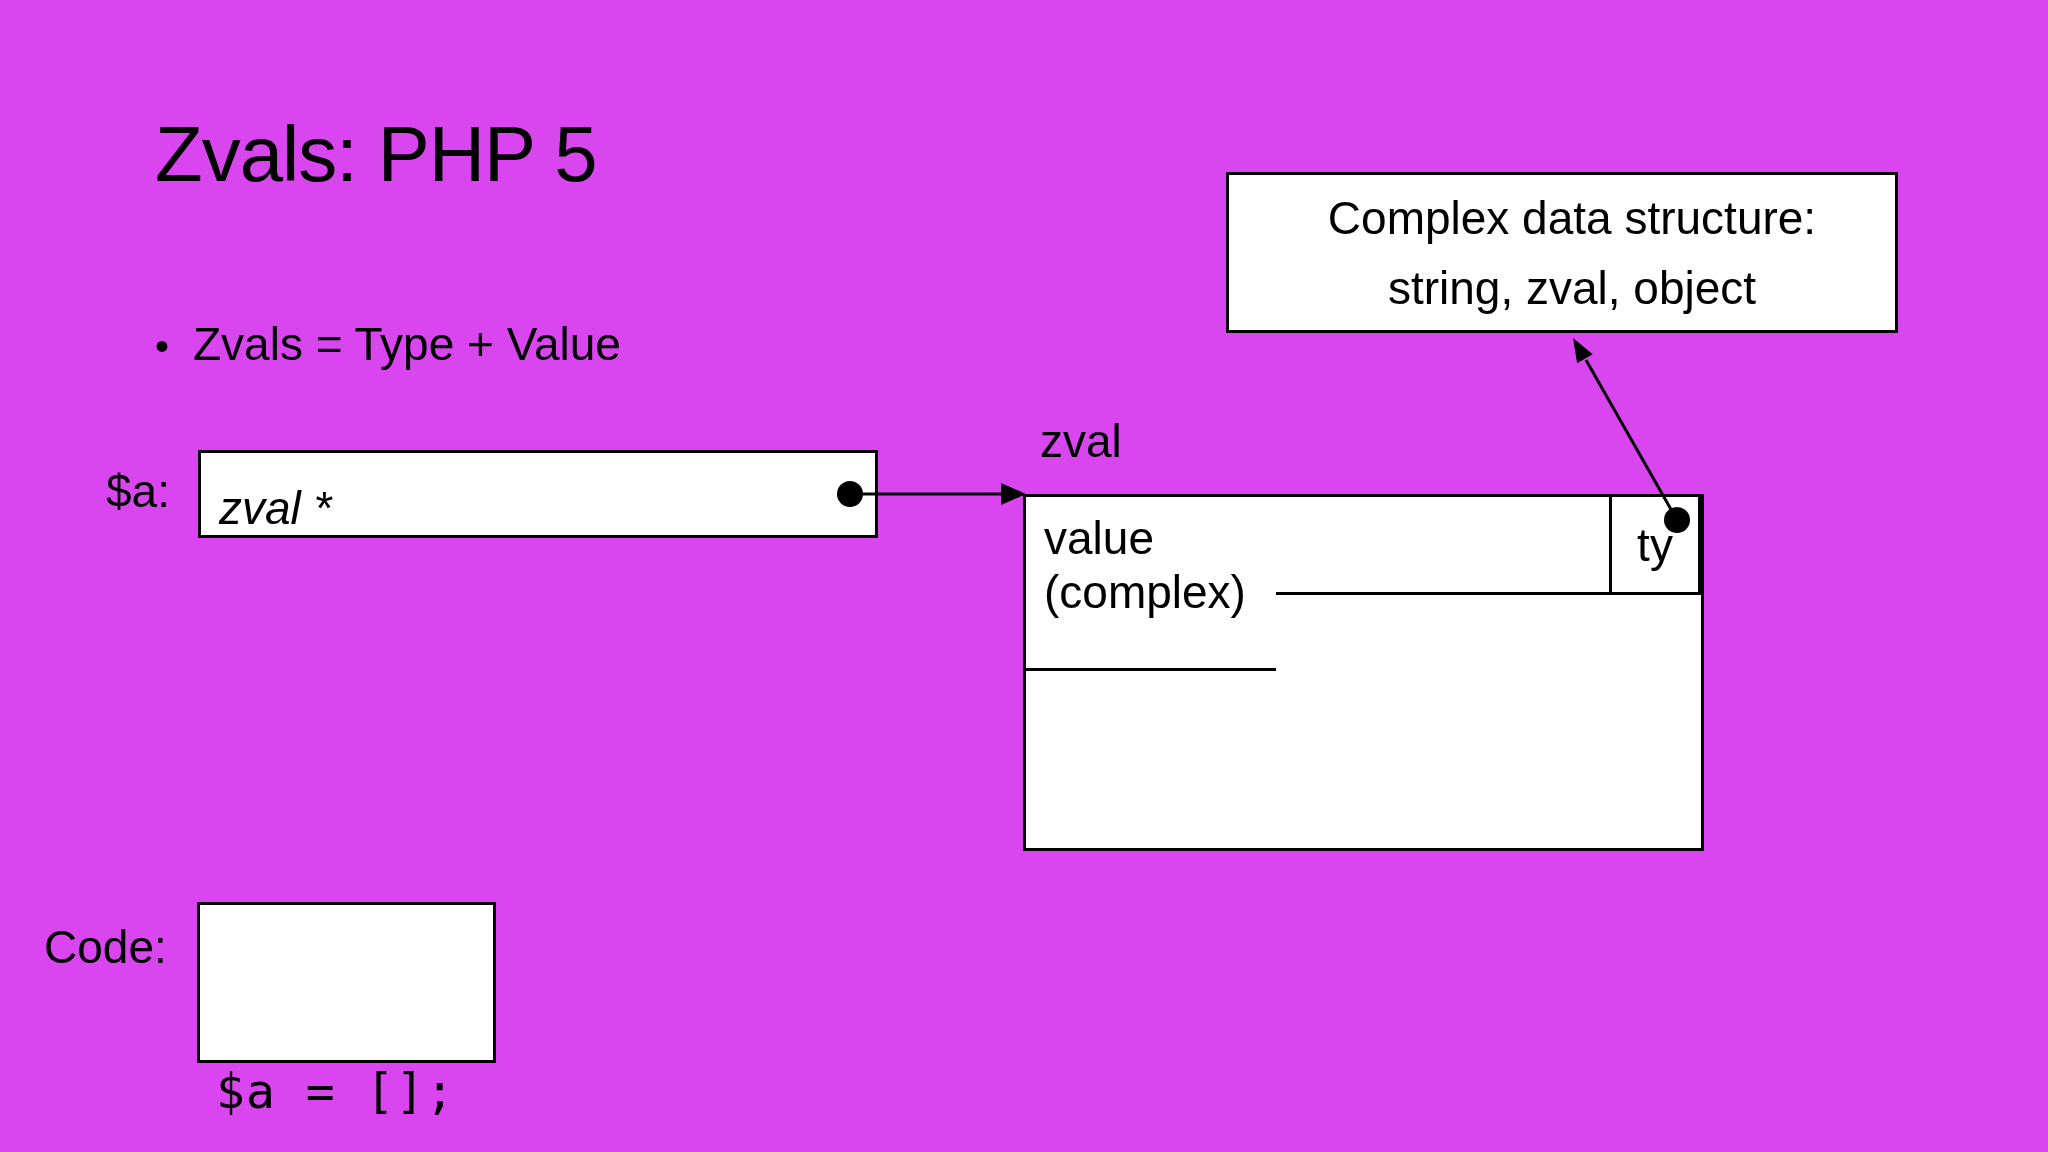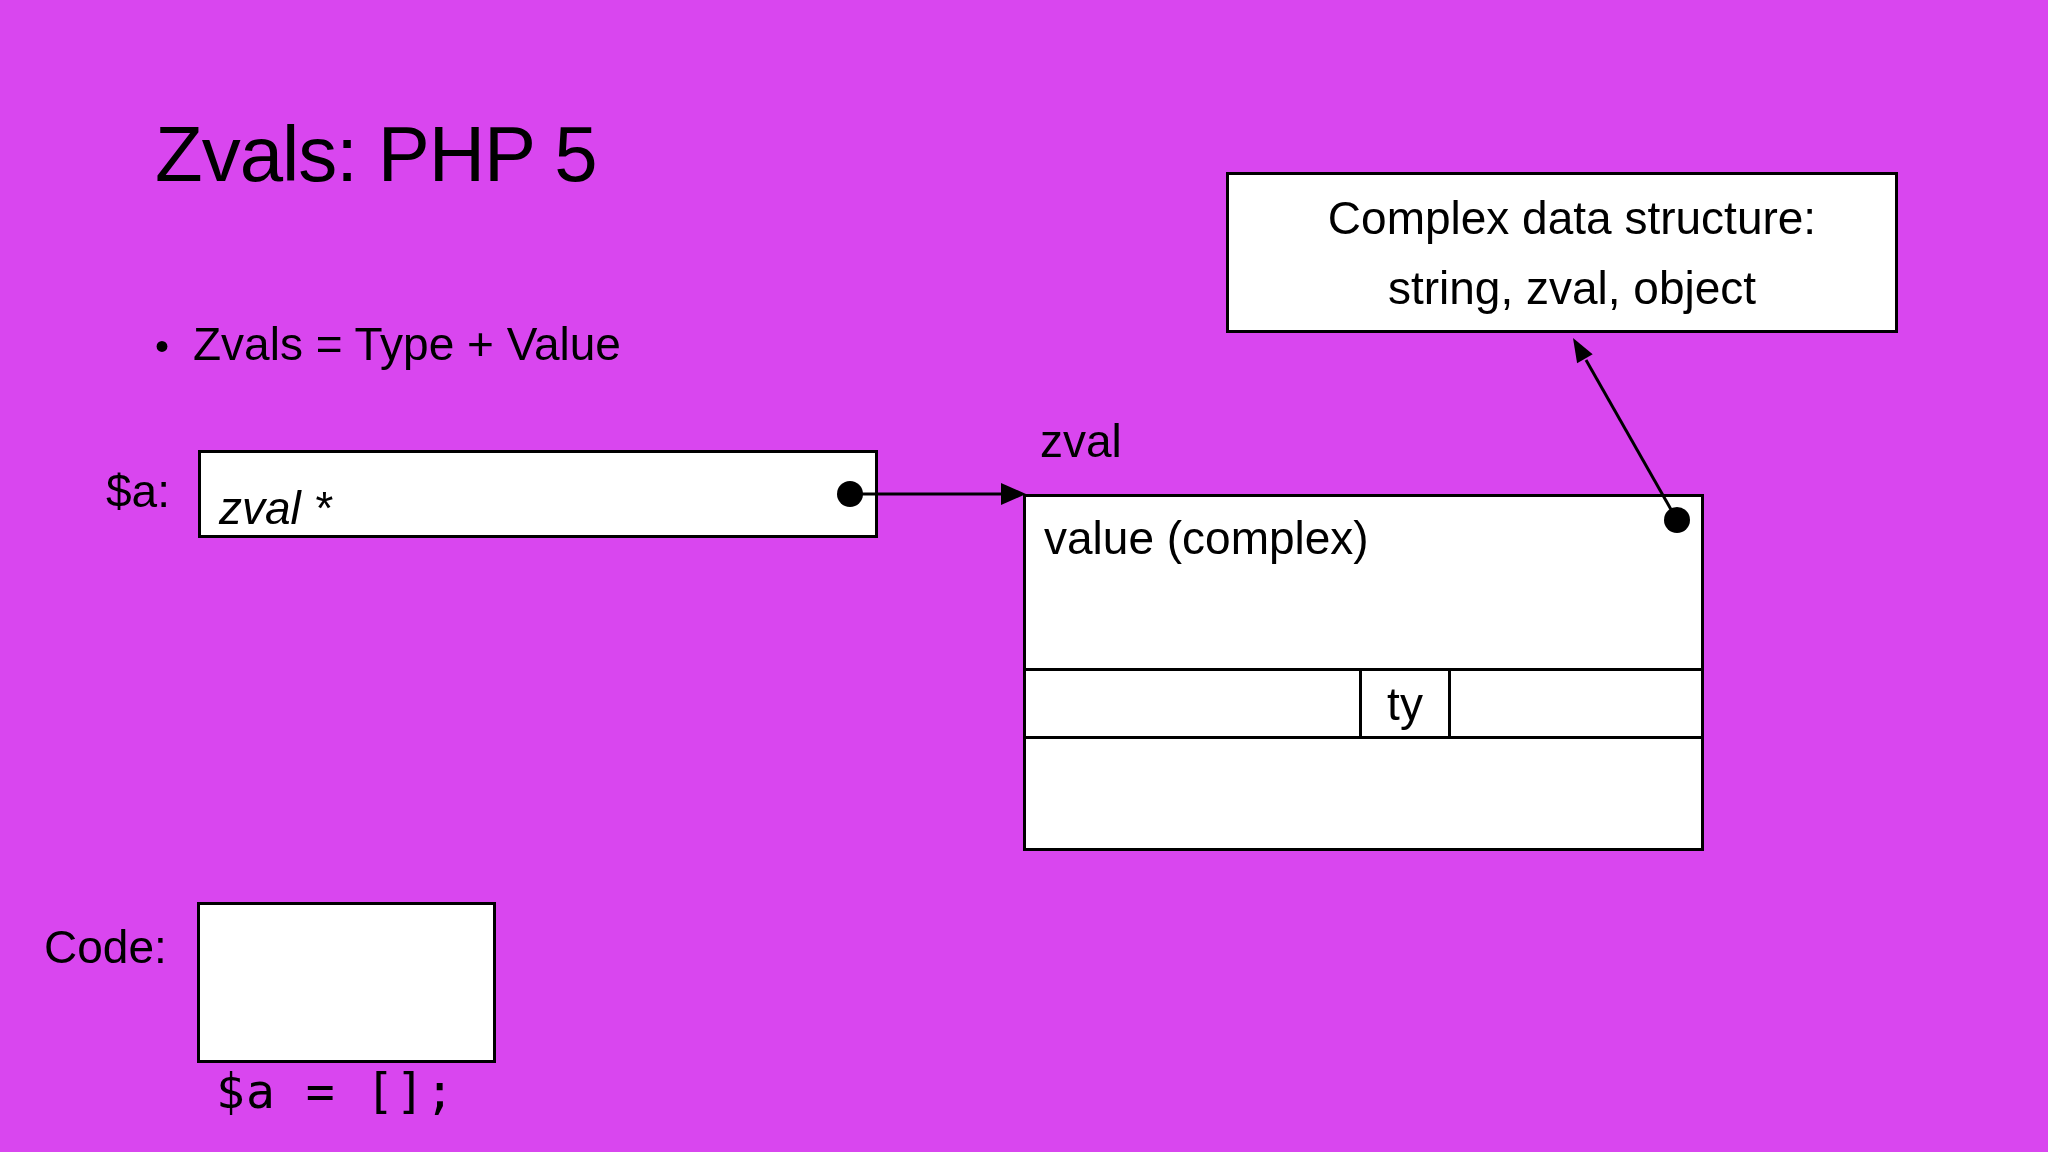--- a/index.html
+++ b/index.html
@@ -12,25 +12,25 @@
   .bullet-line{left:155px;top:318px;font-size:46px;line-height:1.15;display:flex;align-items:baseline;white-space:nowrap;}
   .bullet-marker{font-size:40px;margin-right:24px;}
   .var-label{left:106px;top:462px;font-size:46px;line-height:1.3;}
   .ptr-box{
     left:198px;top:450px;width:680px;height:88px;border:3px solid #000;box-sizing:border-box;
     display:flex;align-items:flex-end;padding-left:18px;font-size:46px;background:#fff;font-style:italic;
   }
   .zval-caption{left:1040px;top:412px;font-size:46px;line-height:1.3;text-align:right;}
   .zval-box{
     left:1023px;top:494px;width:681px;height:357px;border:3px solid #000;box-sizing:border-box;
-    display:flex;flex-direction:column;background:#fff;
+    display:flex;flex-direction:row;background:#fff;
   }
   .zval-row1{height:174px;border-bottom:3px solid #000;box-sizing:border-box;
     padding:14px 0 0 18px;font-size:46px;}
-  .zval-row2{height:68px;border-bottom:3px solid #000;box-sizing:border-box;display:flex;}
+  .zval-row2{height:98px;border-bottom:3px solid #000;box-sizing:border-box;display:flex;}
   .zr2-left{width:336px;border-right:3px solid #000;box-sizing:border-box;}
   .zr2-ty{width:89px;border-right:3px solid #000;box-sizing:border-box;
     display:flex;align-items:center;justify-content:center;font-size:46px;}
   .zr2-right{flex:1;}
   .zval-row3{flex:1;}
   .note-box{
     left:1226px;top:172px;width:672px;height:161px;border:3px solid #000;box-sizing:border-box;
     padding:8px 0 0 20px;font-size:46px;line-height:70px;background:#fff;white-space:nowrap;text-align:center;
   }
   .note-line{display:block;}

